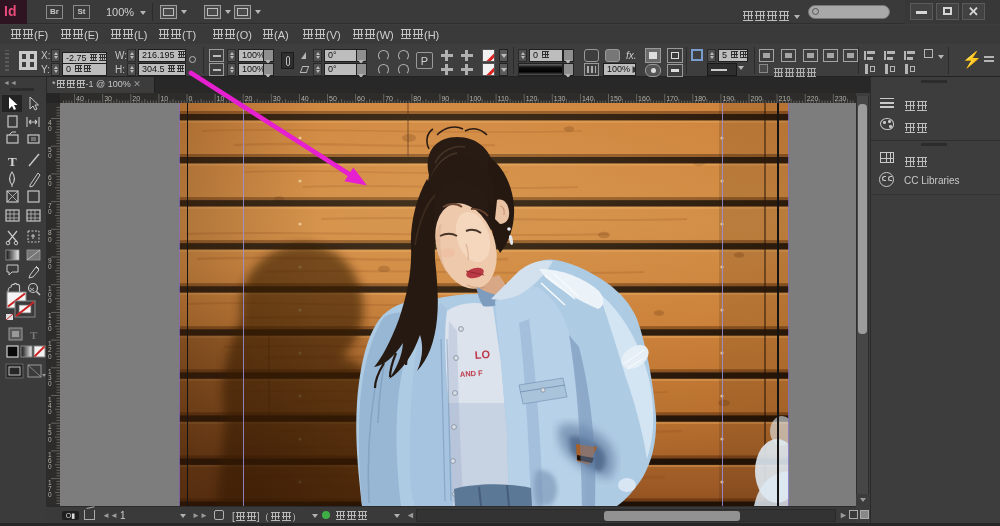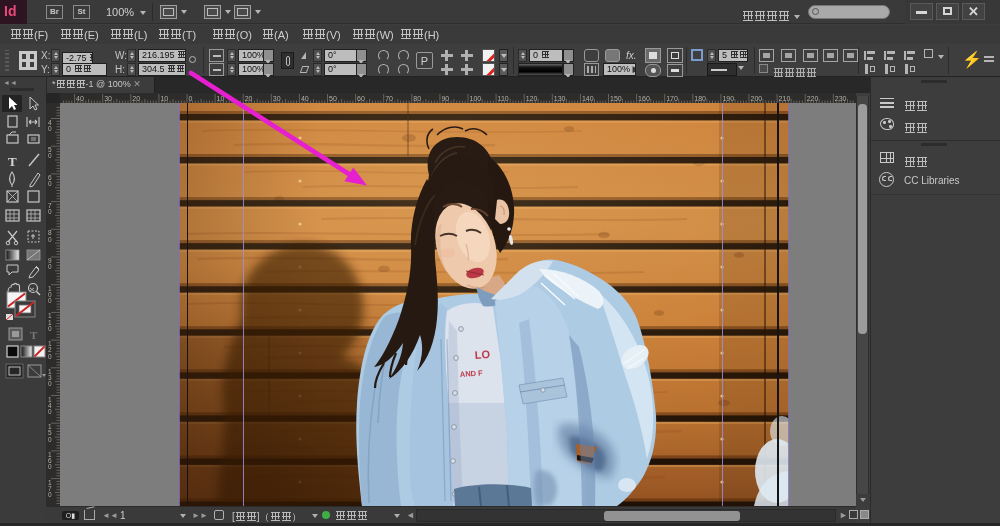--- a/index.html
+++ b/index.html
@@ -60,21 +60,21 @@
 <div class="a" style="left:262px;top:3px"><i class="hz" style="width:10px;height:10px;color:#cfcfcf;"></i><span style="vertical-align:middle">(A)</span></div>
 <div class="a" style="left:302px;top:3px"><i class="hz" style="width:10px;height:10px;color:#cfcfcf;"></i><i class="hz" style="width:10px;height:10px;color:#cfcfcf;"></i><span style="vertical-align:middle">(V)</span></div>
 <div class="a" style="left:352px;top:3px"><i class="hz" style="width:10px;height:10px;color:#cfcfcf;"></i><i class="hz" style="width:10px;height:10px;color:#cfcfcf;"></i><span style="vertical-align:middle">(W)</span></div>
 <div class="a" style="left:400px;top:3px"><i class="hz" style="width:10px;height:10px;color:#cfcfcf;"></i><i class="hz" style="width:10px;height:10px;color:#cfcfcf;"></i><span style="vertical-align:middle">(H)</span></div>
 </div>
 <div class="a" style="left:0;top:44px;width:1000px;height:33px;background:#3e3e3e;border-bottom:1px solid #232323">
 <div class="a" style="left:5px;top:6px;width:4px;height:21px;background:repeating-linear-gradient(0deg,#5a5a5a 0 2px,transparent 2px 4px)"></div>
 <div class="a" style="left:19px;top:7px;width:18px;height:19px;background:repeating-linear-gradient(90deg,#c9c9c9 0 3px,transparent 3px 7.5px),repeating-linear-gradient(0deg,#c9c9c9 0 3px,transparent 3px 8px);background-size:18px 19px"></div>
 <div class="lbl" style="left:41px;top:6px">X:</div>
     <div class="spin" style="left:51px;top:5px"></div>
-<div class="fld" style="left:62px;top:8px;width:31px;height:13px">-2.75 <i class="hz" style="width:7px;height:7px;color:#222"></i><i class="hz" style="width:7px;height:7px;color:#222"></i></div>
+<div class="fld" style="left:62px;top:8px;width:45px;height:13px">-2.75 <i class="hz" style="width:7px;height:7px;color:#222"></i><i class="hz" style="width:7px;height:7px;color:#222"></i></div>
 <div class="lbl" style="left:41px;top:20px">Y:</div>
     <div class="spin" style="left:51px;top:19px"></div>
 <div class="fld" style="left:62px;top:19px;width:45px;height:13px">0 <i class="hz" style="width:7px;height:7px;color:#222"></i><i class="hz" style="width:7px;height:7px;color:#222"></i></div>
 <div class="lbl" style="left:115px;top:6px">W:</div>
     <div class="spin" style="left:127px;top:5px"></div>
 <div class="fld" style="left:138px;top:5px;width:48px;height:13px">216.195 <i class="hz" style="width:7px;height:7px;color:#222"></i></div>
 <div class="lbl" style="left:115px;top:20px">H:</div>
     <div class="spin" style="left:127px;top:19px"></div>
 <div class="fld" style="left:138px;top:19px;width:48px;height:13px">304.5 <i class="hz" style="width:7px;height:7px;color:#222"></i><i class="hz" style="width:7px;height:7px;color:#222"></i></div>
 <div class="a" style="left:189px;top:12px;width:7px;height:7px;border:1.5px solid #b5b5b5;border-radius:50%"></div>

